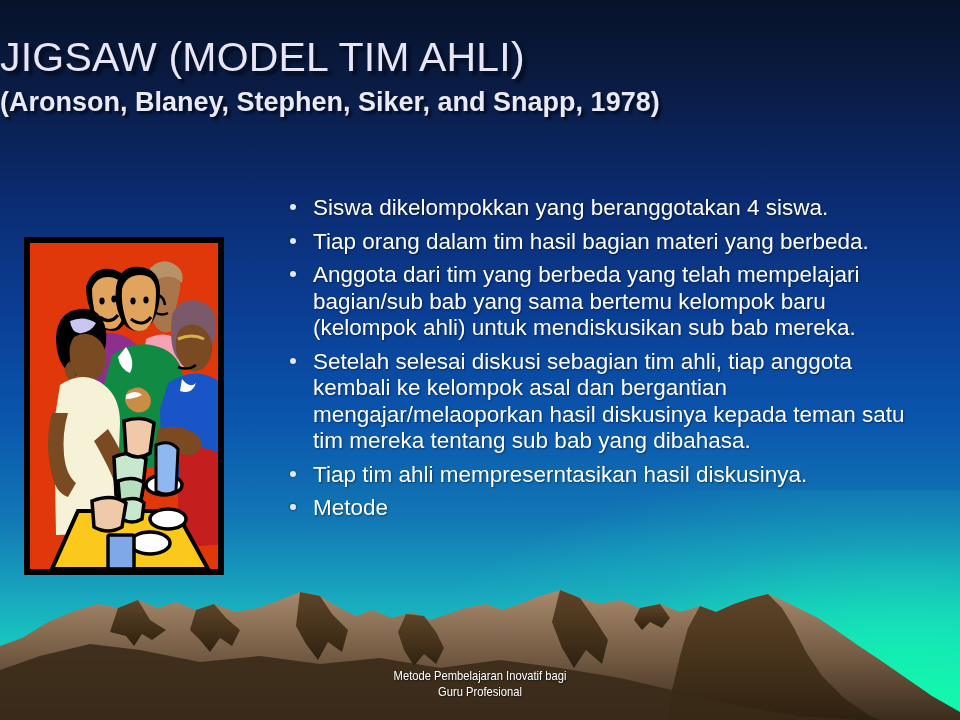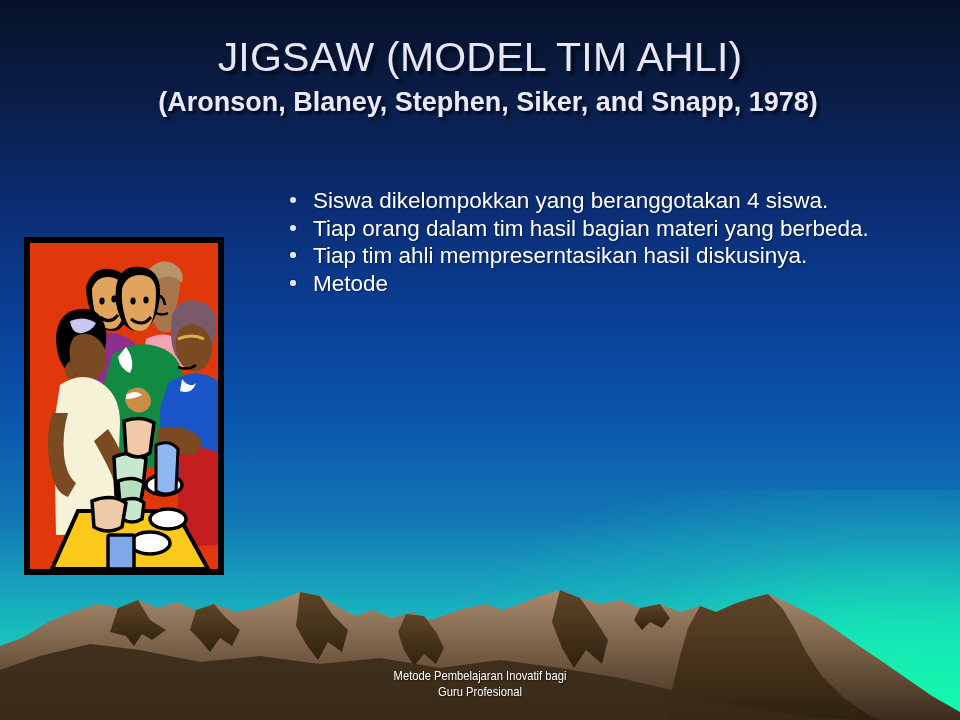--- a/index.html
+++ b/index.html
@@ -46,39 +46,37 @@
     width: 960px;
     height: 160px;
   }
 
   
   #title-block {
     position: absolute;
     top: 34px;
     left: 0;
     width: 960px;
-    text-align: center;
   }
   #title {
     font-size: 41px;
     line-height: 46px;
     color: #e6e6f6;
     letter-spacing: 0.2px;
     text-shadow: 3px 3px 0 #05102c, 4px 4px 3px rgba(0,0,0,0.55);
     white-space: nowrap;
   }
   #subtitle {
     margin-top: 6px;
     font-size: 27px;
     line-height: 32px;
     font-weight: bold;
     color: #e9e9f7;
     text-shadow: 2px 2px 0 #05102c, 3px 3px 3px rgba(0,0,0,0.55);
     white-space: nowrap;
-    padding-left: 16px;
   }
 
   
   #clipart {
     position: absolute;
     left: 24px;
     top: 237px;
     width: 200px;
     height: 338px;
     border: 6px solid #000;
@@ -96,20 +94,21 @@
     width: 640px;
   }
   .bullet-row {
     position: relative;
     padding-left: 30px;
     margin-bottom: 1px;
     color: #ffffff;
     font-size: 22.5px;
     line-height: 26.5px;
     text-shadow: 1px 1px 2px rgba(0,0,0,0.45);
+    margin-top: 7px;
   }
   .bullet-dot {
     position: absolute;
     left: 7px;
     top: 9px;
     width: 6px;
     height: 6px;
     border-radius: 50%;
     background: #dfe8ff;
     box-shadow: 0 0 2px rgba(0,0,0,0.5);
@@ -250,20 +249,25 @@
     <div class="bullet-row">
       <span class="bullet-dot"></span>
       <span>Siswa dikelompokkan yang beranggotakan 4 siswa.</span>
     </div>
     <div class="bullet-row">
       <span class="bullet-dot"></span>
       <span>Tiap orang dalam tim hasil bagian materi yang berbeda.</span>
     </div>
     <div class="bullet-row">
       <span class="bullet-dot"></span>
+      <span>Anggota dari tim yang berbeda yang telah mempelajari bagian/sub bab yang sama bertemu kelompok baru (kelompok ahli) untuk mendiskusikan sub bab mereka.</span>
+    </div>
+    <div class="bullet-row">
+      <span class="bullet-dot"></span>
+      <span>Setelah selesai diskusi sebagian tim ahli, tiap anggota kembali ke kelompok asal dan bergantian mengajar/melaoporkan hasil diskusinya kepada teman satu tim mereka tentang sub bab yang dibahasa.</span>
     </div>
     <div class="bullet-row">
       <span class="bullet-dot"></span>
       <span>Tiap tim ahli mempreserntasikan hasil diskusinya.</span>
     </div>
     <div class="bullet-row">
       <span class="bullet-dot"></span>
     </div>
     <div class="bullet-row">
       <span class="bullet-dot"></span>

